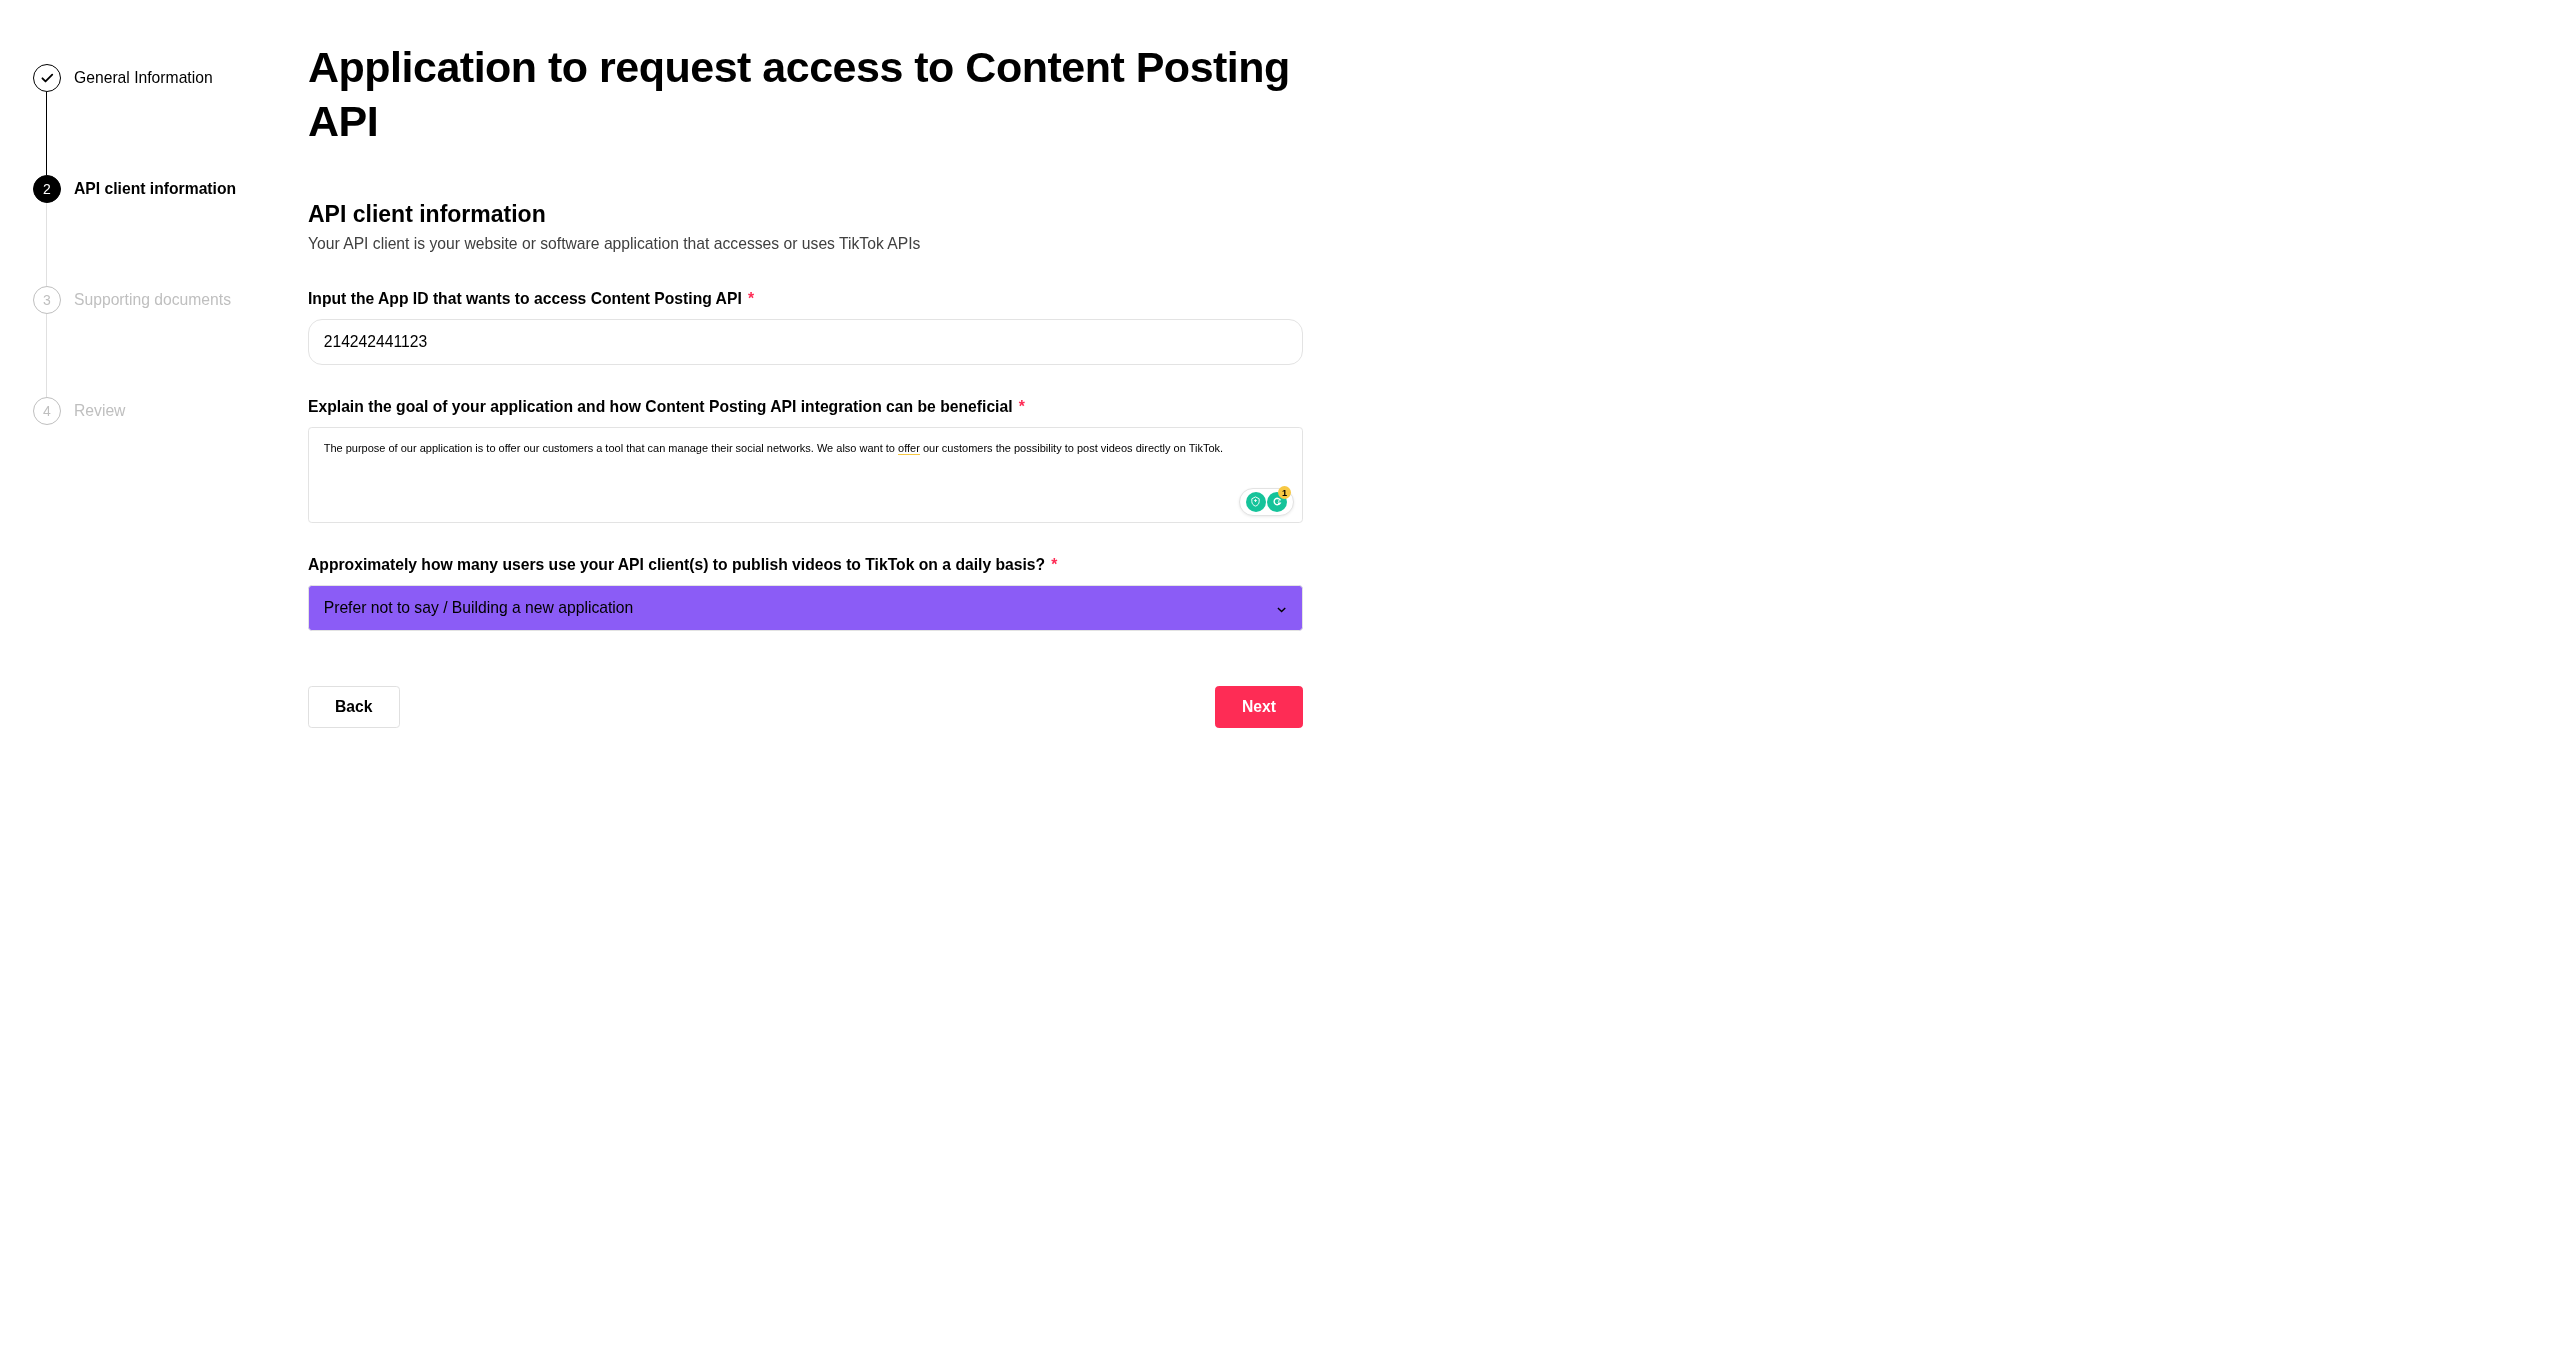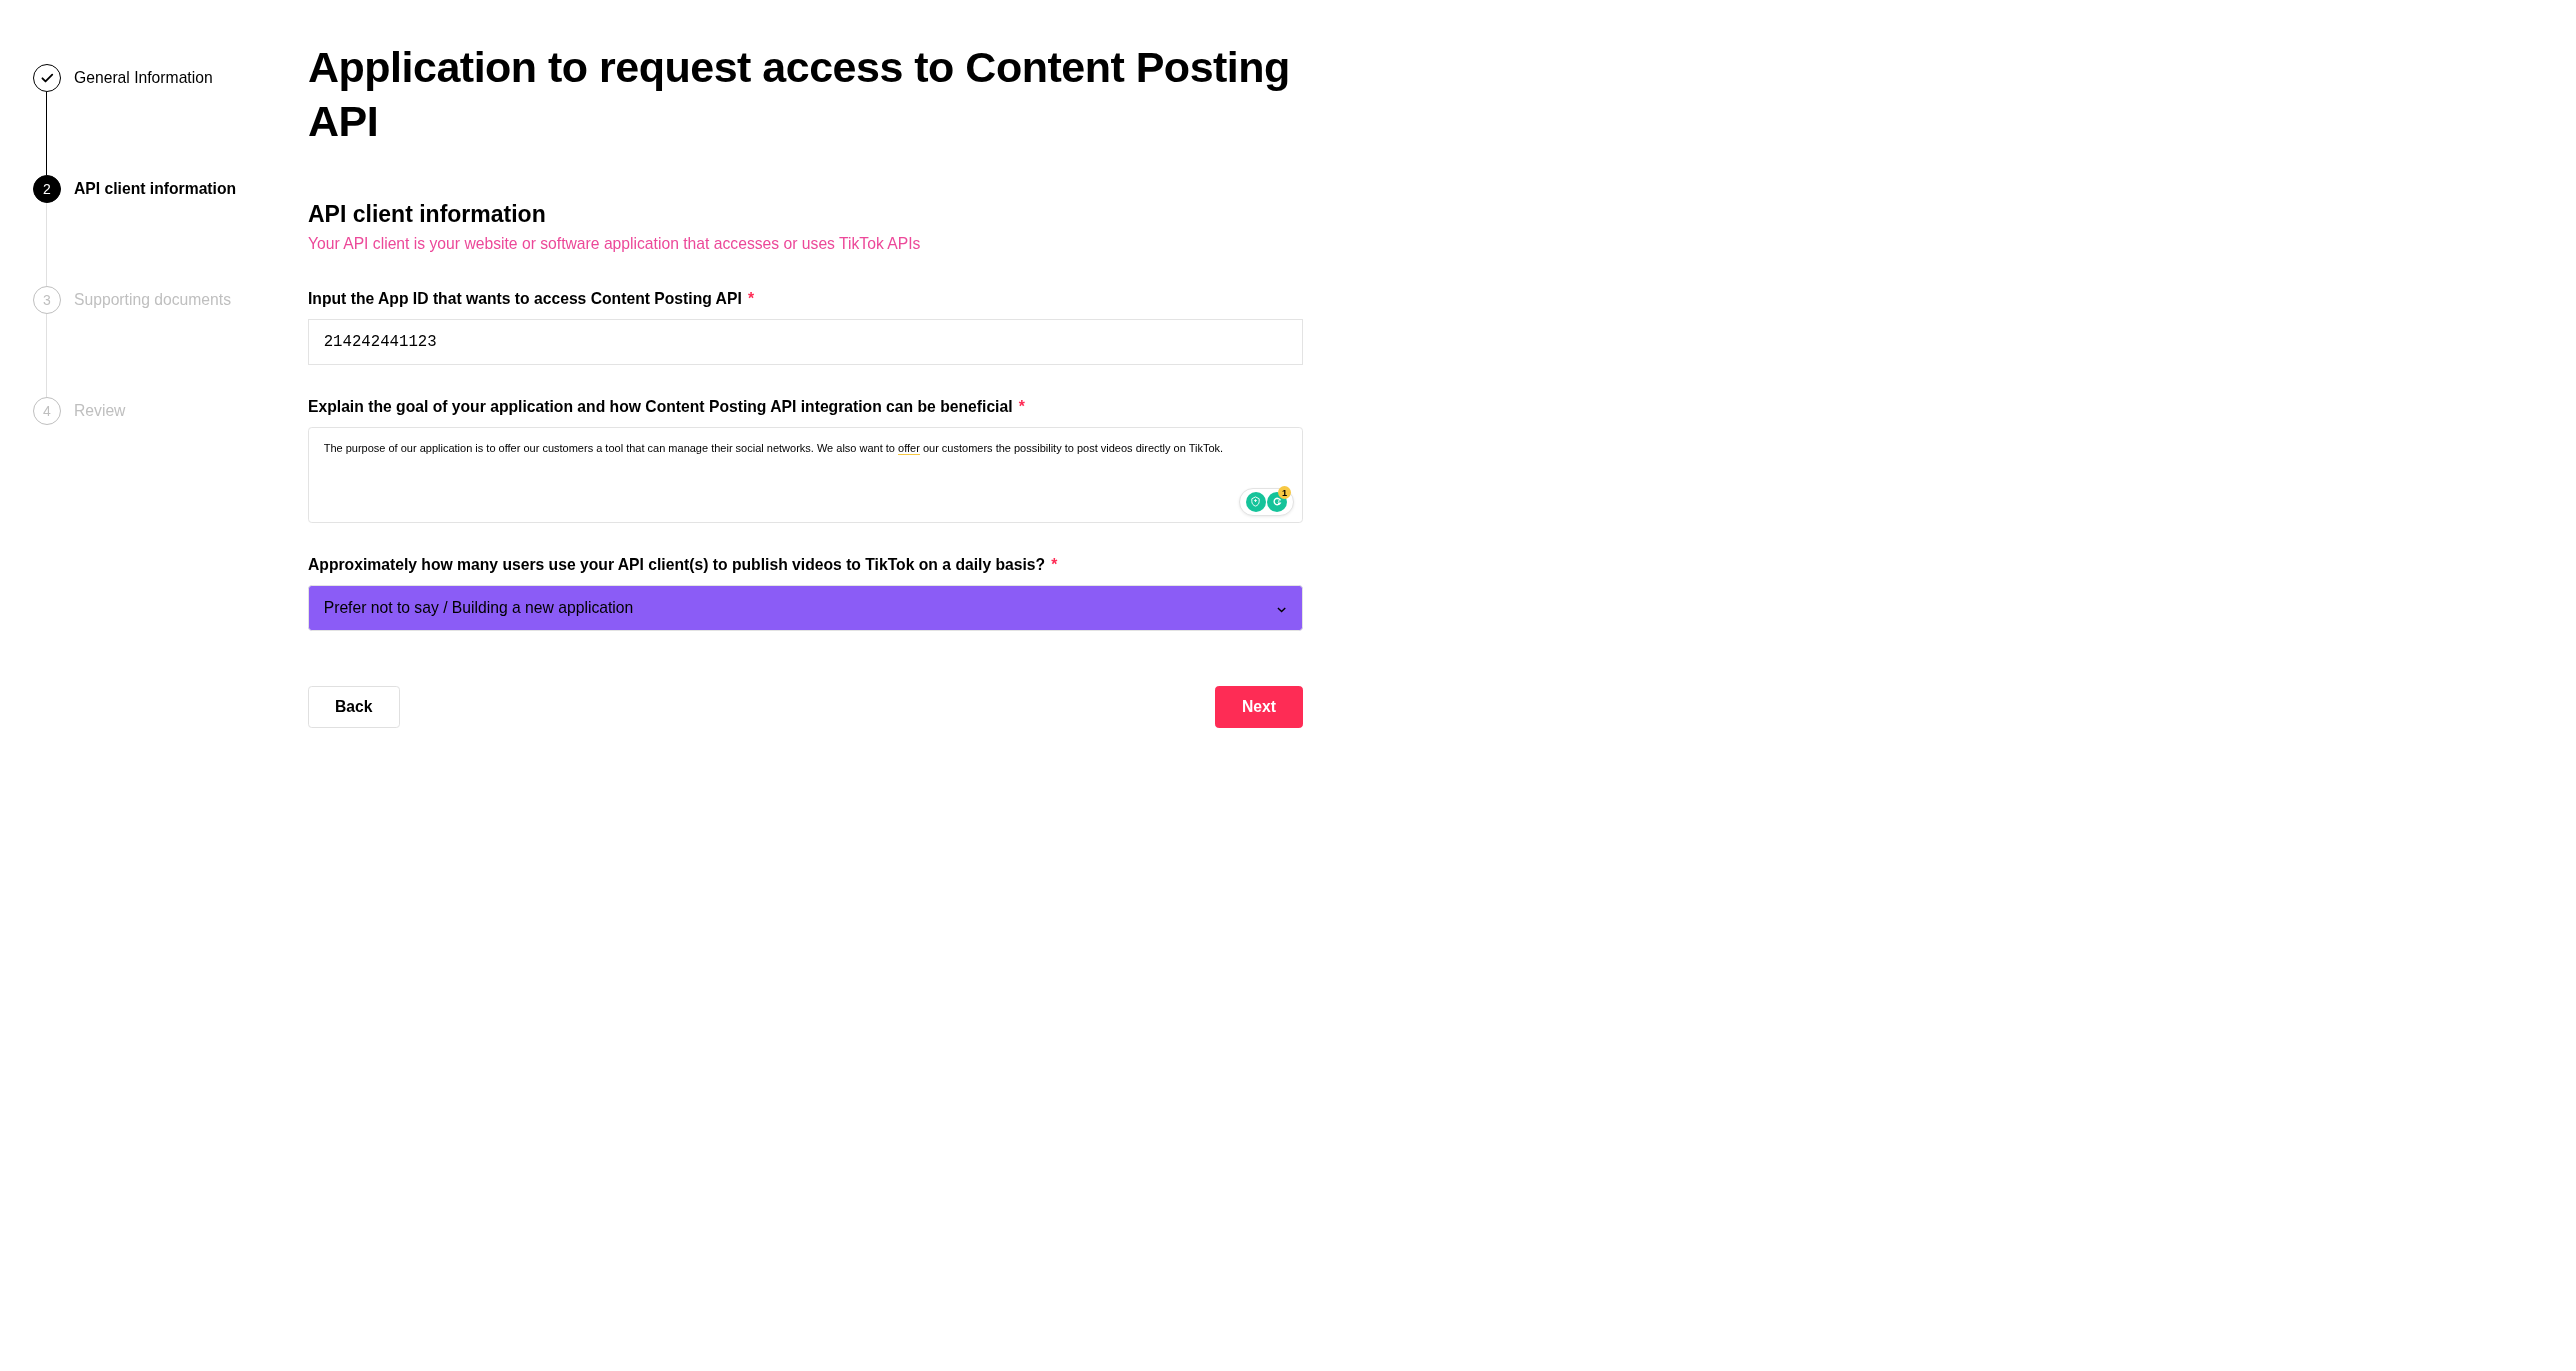--- a/index.html
+++ b/index.html
@@ -100,21 +100,21 @@
       letter-spacing: -0.5px;
       margin-bottom: 52px;
     }
     .section-title {
       font-size: 23px;
       font-weight: 700;
       margin-bottom: 7.4px;
     }
     .section-subtitle {
       font-size: 15.7px;
-      color: #ec4899;
+      color: #404040;
       margin-bottom: 37px;
     }
     .field-label {
       font-size: 15.7px;
       font-weight: 600;
       margin-bottom: 11px;
     }
     .required {
       color: #fe2c55;
       margin-left: 1.8px;
@@ -122,24 +122,24 @@
     .field-help {
       font-size: 15.7px;
       color: #7a7a7a;
       line-height: 1.5;
       margin-top: 5.5px;
       margin-bottom: 13px;
     }
     .input-text {
       width: 100%;
       border: 0.9px solid #e3e3e3;
-      border-radius: 0;
+      border-radius: 14px;
       padding: 13px 14.7px;
       font-size: 15.7px;
-      font-family: Liberation Mono, monospace;
+      font-family: Liberation Sans, sans-serif;
       color: #000;
       outline: none;
     }
     .textarea {
       width: 100%;
       border: 0.9px solid #e3e3e3;
       border-radius: 3.7px;
       padding: 13px 14.7px;
       font-size: 11px;
       font-family: inherit;

